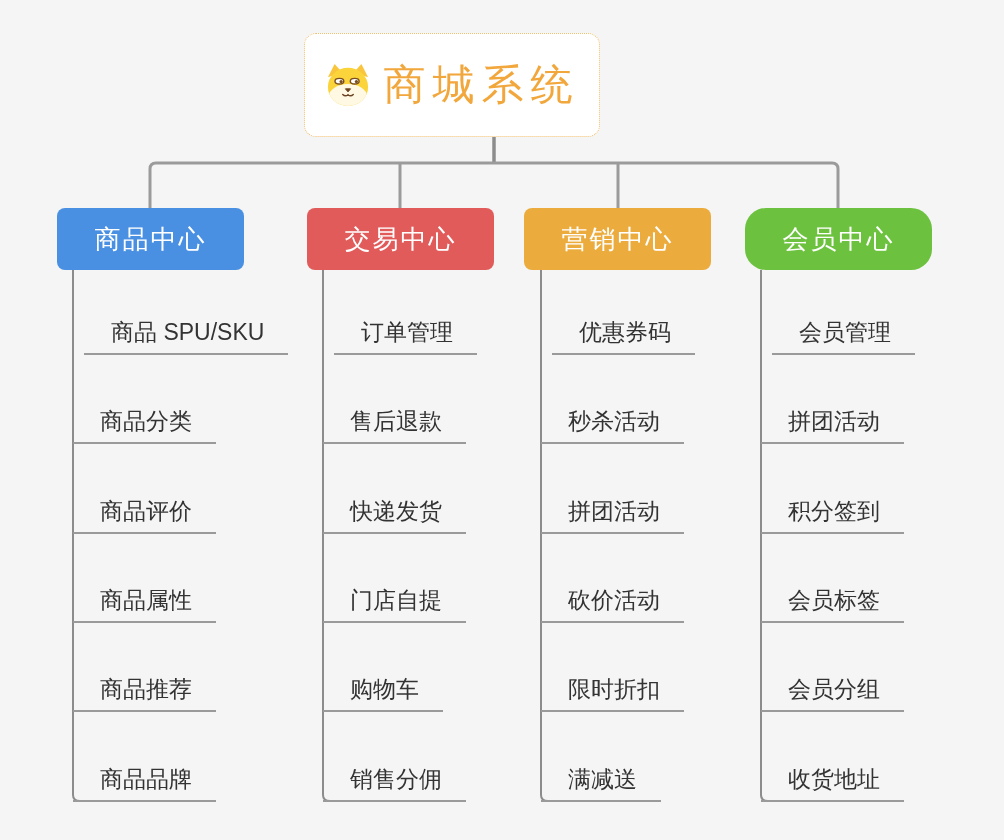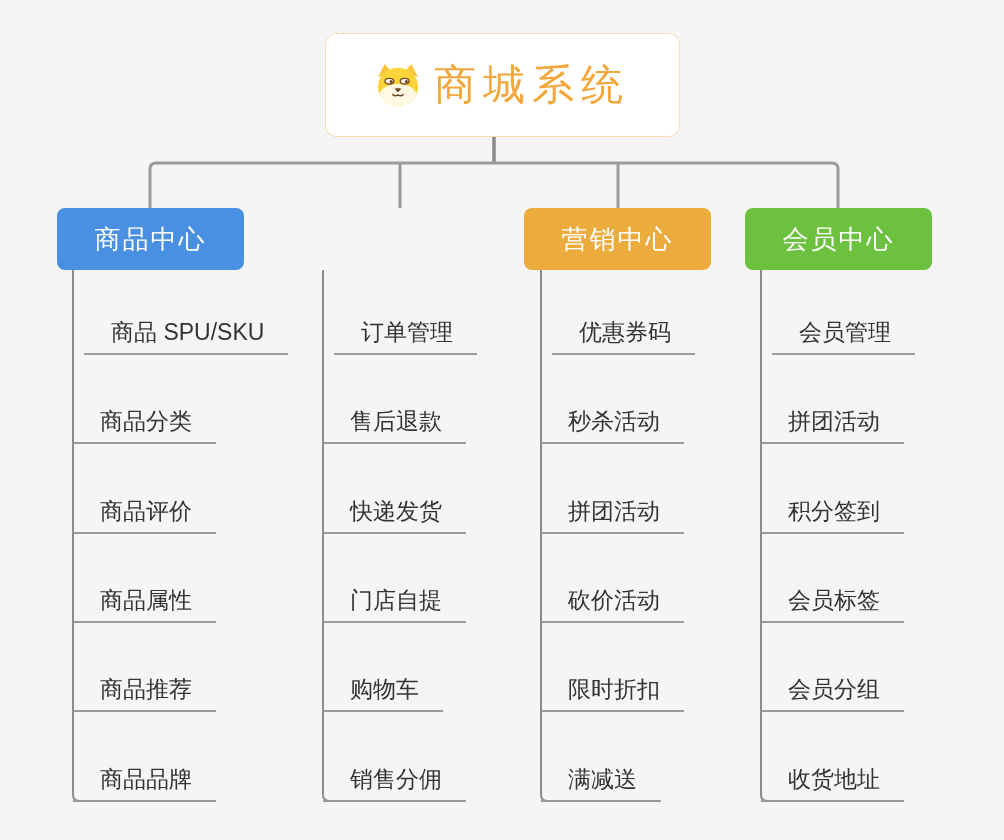--- a/index.html
+++ b/index.html
@@ -7,37 +7,37 @@
     width:1004px;height:840px;
     background:#F5F5F5;
     font-family:"Liberation Sans","DejaVu Sans",sans-serif;
     overflow:hidden;
   }
   .canvas{position:relative;width:1004px;height:840px;background:#F5F5F5;}
   .connectors{position:absolute;left:0;top:0;pointer-events:none;}
 
   
   .root{
-    position:absolute;left:325px;top:33px;width:355px;height:104px;
+    position:absolute;left:304px;top:33px;width:296px;height:104px;
     background:#FFFFFF;border:1px dotted #F0BE6A;border-radius:12px;
     display:flex;align-items:center;justify-content:center;gap:13px;
     box-sizing:border-box;
   }
   .root-title{font-size:42px;letter-spacing:7px;line-height:1;}
 
   
   .branch{
     position:absolute;top:208px;width:187px;height:62px;border-radius:8px;
     color:#FFFFFF;font-size:26px;letter-spacing:2px;
     display:flex;align-items:center;justify-content:center;
   }
   .branch.b1{left:57px;}
   .branch.b2{left:307px;}
   .branch.b3{left:524px;font-family:Liberation Serif, serif;}
-  .branch.b4{left:745px;}
+  .branch.b4{left:745px;border-radius:21px;}
 
   
   .col{position:absolute;top:270px;width:0;}
   .col.c1{left:73px;}
   .col.c2{left:323px;}
   .col.c3{left:541px;}
   .col.c4{left:761px;}
   .leaf{
     position:absolute;left:0;white-space:nowrap;
     font-size:23px;line-height:30px;color:#333333;
@@ -90,20 +90,23 @@
         <path d="M21.3 27 L26.7 27 L24 30.2 Z" fill="#6B4423" stroke="#6B4423" stroke-width="1" stroke-linejoin="round"></path>
         <path d="M18.5 33 Q21.2 35.6 24 33.2 Q26.8 35.6 29.5 33" stroke="#6B4423" stroke-width="1.5" fill="none" stroke-linecap="round"></path>
       </svg>
     </span>
     <span class="root-title" style="color: rgb(242, 167, 61);">商城系统</span>
   </div>
 
   <div class="branch b1" style="background: rgb(74, 144, 226);">
     <span>商品中心</span>
   </div>
+  <div class="branch b2" style="background: rgb(226, 91, 91);">
+    <span>交易中心</span>
+  </div>
   <div class="branch b3" style="background: rgb(235, 172, 61);">
     <span>营销中心</span>
   </div>
   <div class="branch b4" style="background: rgb(108, 194, 62);">
     <span>会员中心</span>
   </div>
 
   <div class="col c1">
     <div class="leaf r1">商品 SPU/SKU</div>
     <div class="leaf r2">商品分类</div>

